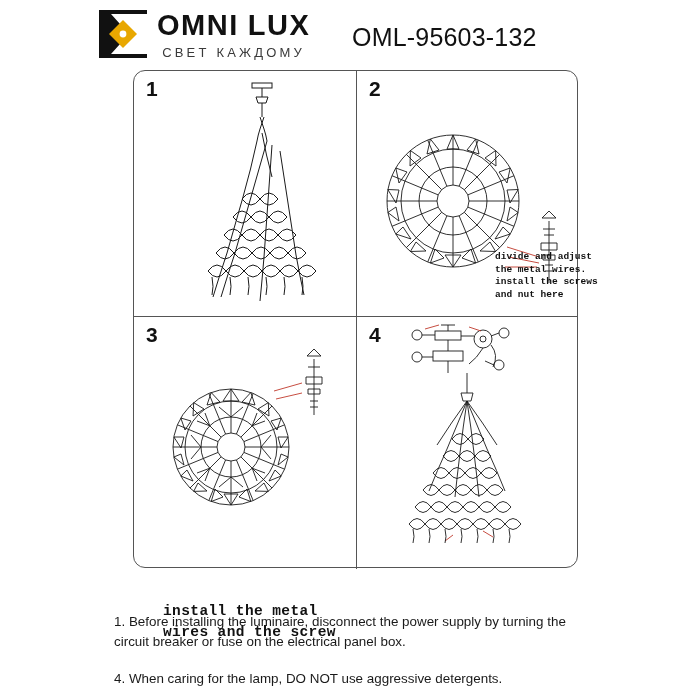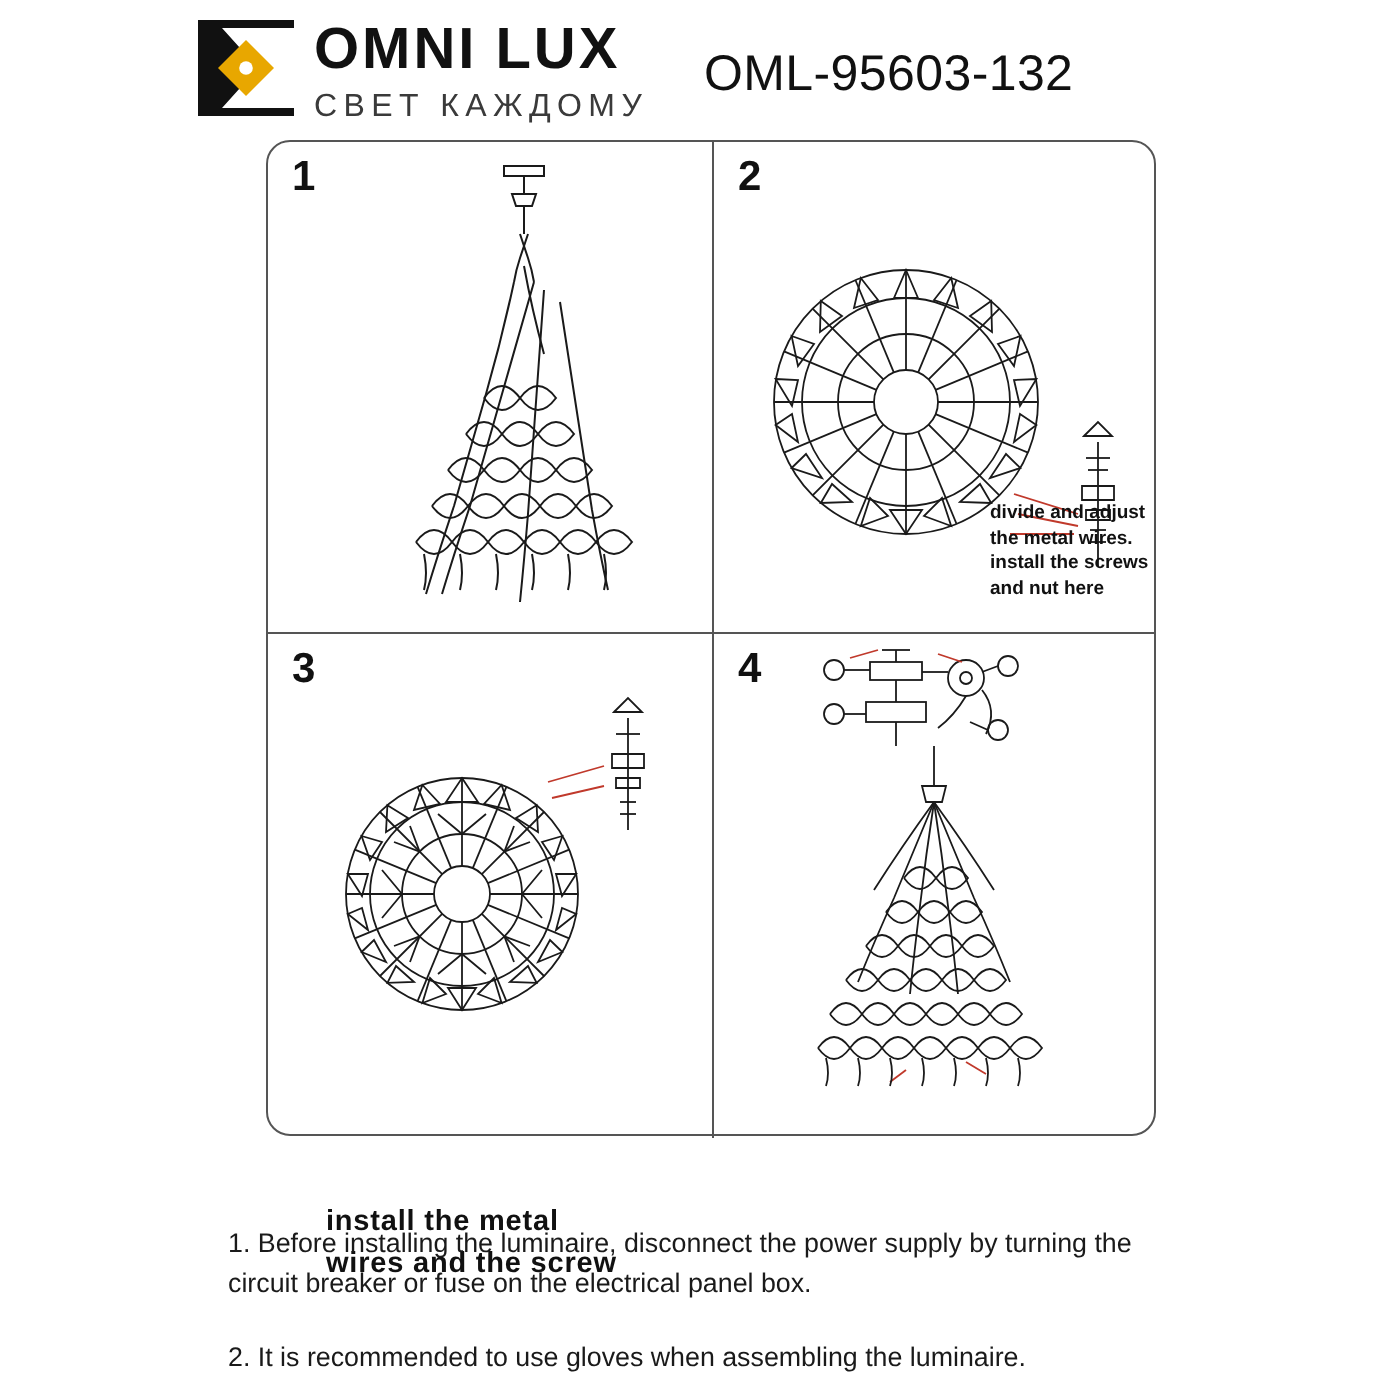--- a/index.html
+++ b/index.html
@@ -56,24 +56,24 @@
     font-size: 29px;
     font-weight: bold;
     letter-spacing: 1.5px;
     line-height: 30px;
     color: #111;
     white-space: nowrap;
   }
   .logo-words .lux { color: #111; }
   .logo-sub {
     margin-top: 5px;
-    font-size: 16px;
+    font-size: 13px;
     letter-spacing: 3.2px;
     color: #3a3a3a;
-    text-align: right;
+    text-align: center;
     white-space: nowrap;
   }
   .model {
     position: absolute;
     left: 352px;
     top: 17px;
     font-size: 25px;
     font-weight: normal;
     letter-spacing: 0.2px;
     color: #111;
@@ -116,21 +116,21 @@
     width: 443px;
     height: 1.4px;
     background: #555;
   }
   .art {
     position: absolute;
     pointer-events: none;
   }
   .caption {
     position: absolute;
-    font-family: Liberation Sans, sans-serif;
+    font-family: Liberation Mono, monospace;
     font-weight: bold;
     color: #111;
     white-space: pre;
   }
   .cap-small {
     font-size: 9.5px;
     line-height: 12.5px;
   }
   .cap-big {
     font-size: 14.5px;
@@ -481,17 +481,16 @@
             <path d="M136 212 q2 8 0 14"></path>
             <path d="M152 212 q2 8 0 14"></path>
           </g>
         </svg>
       </div>
     </div>
   </div>
 
   <div class="instructions">
     <p>1. Before installing the luminaire, disconnect the power supply by turning the circuit breaker or fuse on the electrical panel box.</p>
-    <p>2. It is recommended to use gloves when assembling the luminaire.</p>
     <p>4. When caring for the lamp, DO NOT use aggressive detergents.</p>
   </div>
 
 </div>
 
 </body></html>

